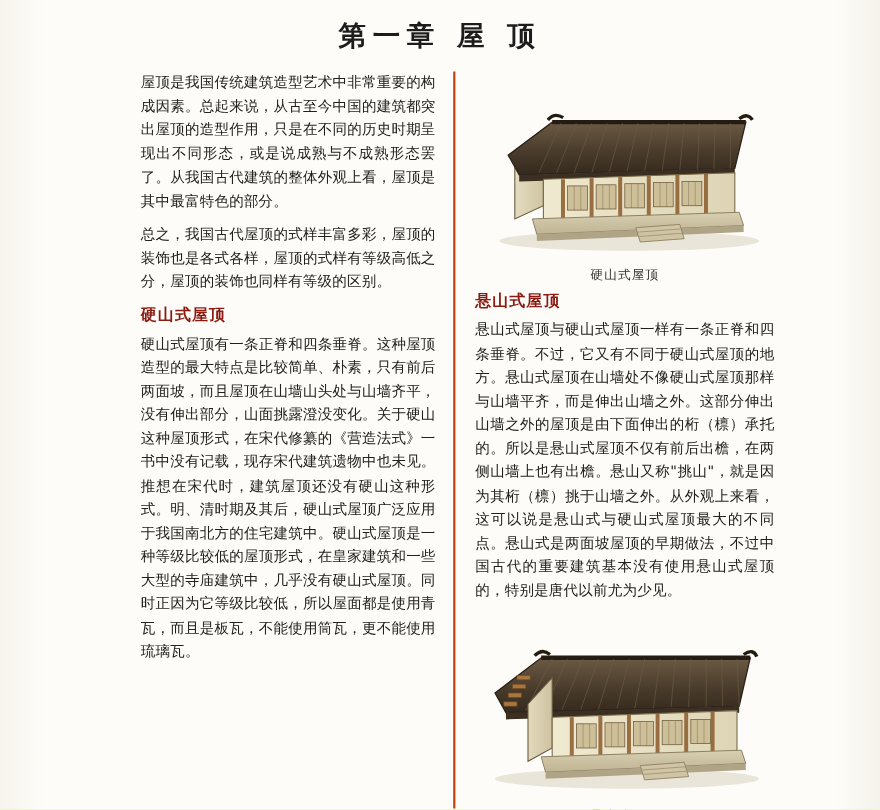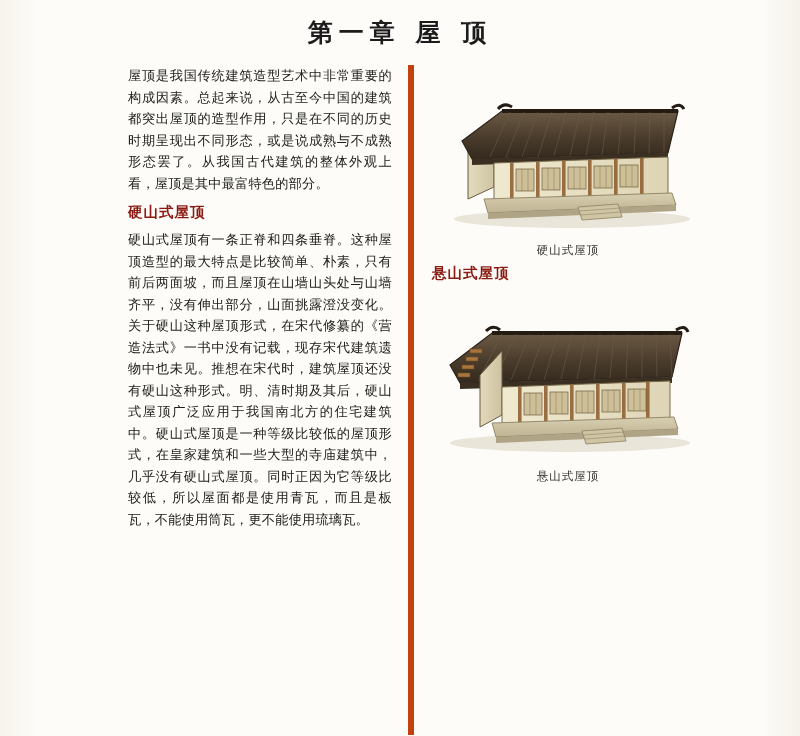--- a/index.html
+++ b/index.html
@@ -48,21 +48,21 @@
     padding: 6px 96px 0 128px;
     box-sizing: border-box;
     height: 676px;
   }
   .col {
     box-sizing: border-box;
   }
   .col-left {
     width: 286px;
     padding-right: 16px;
-    border-right: 6px solid #c2410c;
+    border-right: 2px solid #c2410c;
   }
   .col-right {
     width: 290px;
     padding-left: 18px;
   }
 
   p.body {
     font-family: "DejaVu Sans", "Liberation Sans", sans-serif;
     font-size: 13.2px;
     line-height: 21.5px;
@@ -107,20 +107,21 @@
 <body>
 
 <div class="page">
 
   <div class="chapter-title">第一章  屋 顶</div>
 
   <div class="columns">
 
     <div class="col col-left">
       <p class="body">屋顶是我国传统建筑造型艺术中非常重要的构成因素。总起来说，从古至今中国的建筑都突出屋顶的造型作用，只是在不同的历史时期呈现出不同形态，或是说成熟与不成熟形态罢了。从我国古代建筑的整体外观上看，屋顶是其中最富特色的部分。</p>
+      <p class="body">总之，我国古代屋顶的式样丰富多彩，屋顶的装饰也是各式各样，屋顶的式样有等级高低之分，屋顶的装饰也同样有等级的区别。</p>
       <h2 class="section">硬山式屋顶</h2>
       <p class="body">硬山式屋顶有一条正脊和四条垂脊。这种屋顶造型的最大特点是比较简单、朴素，只有前后两面坡，而且屋顶在山墙山头处与山墙齐平，没有伸出部分，山面挑露澄没变化。关于硬山这种屋顶形式，在宋代修纂的《营造法式》一书中没有记载，现存宋代建筑遗物中也未见。推想在宋代时，建筑屋顶还没有硬山这种形式。明、清时期及其后，硬山式屋顶广泛应用于我国南北方的住宅建筑中。硬山式屋顶是一种等级比较低的屋顶形式，在皇家建筑和一些大型的寺庙建筑中，几乎没有硬山式屋顶。同时正因为它等级比较低，所以屋面都是使用青瓦，而且是板瓦，不能使用筒瓦，更不能使用琉璃瓦。</p>
     </div>
 
     <div class="col col-right">
 
       <div class="figure fig-top">
         <div class="frame">
           <svg viewBox="0 0 270 172" width="270" height="172" aria-hidden="true">
             <defs>
@@ -208,20 +209,21 @@
             <g stroke="#9a8e6e" stroke-width="0.7">
               <line x1="148" y1="144" x2="188" y2="141"></line>
               <line x1="149" y1="148" x2="189" y2="145"></line>
             </g>
           </svg>
         </div>
         <div class="caption">硬山式屋顶</div>
       </div>
 
       <h2 class="section">悬山式屋顶</h2>
+      <p class="body">悬山式屋顶与硬山式屋顶一样有一条正脊和四条垂脊。不过，它又有不同于硬山式屋顶的地方。悬山式屋顶在山墙处不像硬山式屋顶那样与山墙平齐，而是伸出山墙之外。这部分伸出山墙之外的屋顶是由下面伸出的桁（檩）承托的。所以是悬山式屋顶不仅有前后出檐，在两侧山墙上也有出檐。悬山又称"挑山"，就是因为其桁（檩）挑于山墙之外。从外观上来看，这可以说是悬山式与硬山式屋顶最大的不同点。悬山式是两面坡屋顶的早期做法，不过中国古代的重要建筑基本没有使用悬山式屋顶的，特别是唐代以前尤为少见。</p>
 
       <div class="figure fig-bottom">
         <div class="frame">
           <svg viewBox="0 0 270 172" width="270" height="172" aria-hidden="true">
             <defs>
               <linearGradient id="roofB" x1="0" y1="0" x2="0" y2="1">
                 <stop offset="0%" stop-color="#6b5a44"></stop>
                 <stop offset="55%" stop-color="#4a3c2c"></stop>
                 <stop offset="100%" stop-color="#33291d"></stop>
               </linearGradient>

